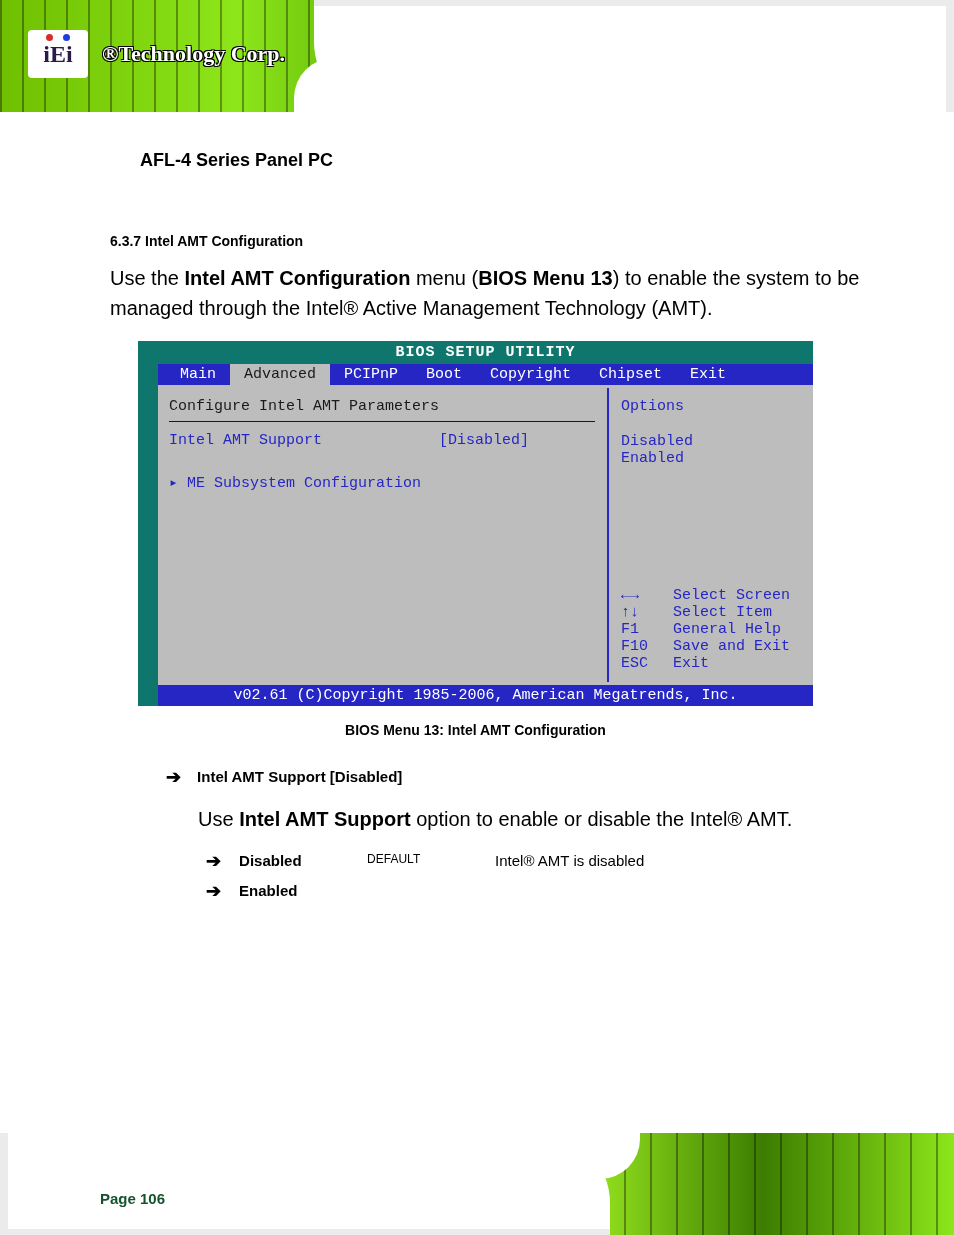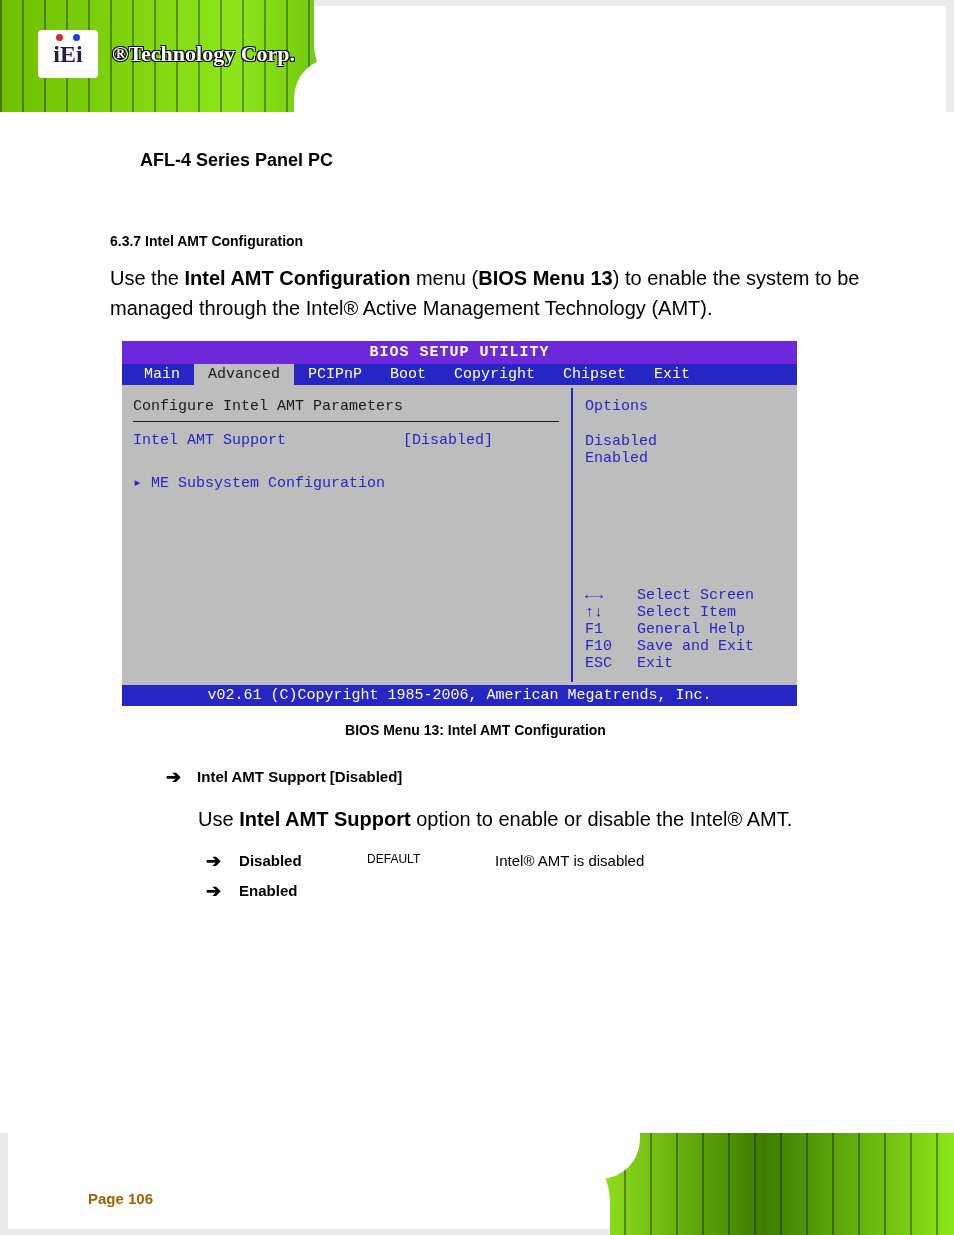--- a/index.html
+++ b/index.html
@@ -14,35 +14,35 @@
   .pcb.bottom { bottom: 0; height: 102px; }
   .pcb.bottom::before { content:""; position:absolute; inset:0; background:
     repeating-linear-gradient(90deg, rgba(0,0,0,0.35) 0 2px, transparent 2px 26px),
     repeating-linear-gradient(0deg, rgba(255,255,255,0.10) 0 1px, transparent 1px 16px); mix-blend-mode:multiply; }
 
   .corner-white-top { position:absolute; top:0; right:0; width:640px; height:112px; background:#fff; border-bottom-left-radius:70px; box-shadow:-8px 6px 0 rgba(0,0,0,0.08) inset; }
   .corner-white-top::after{ content:""; position:absolute; right:520px; top:58px; width:140px; height:54px; background:#fff; border-top-left-radius:40px; }
   .corner-white-bot { position:absolute; bottom:0; left:0; width:610px; height:102px; background:#fff; border-top-right-radius:70px; box-shadow:8px -6px 0 rgba(0,0,0,0.08) inset;}
   .corner-white-bot::after{ content:""; position:absolute; left:500px; bottom:56px; width:140px; height:46px; background:#fff; border-bottom-right-radius:40px;}
 
-  .logo-row { position:absolute; top:30px; left:38px; display:flex; align-items:center; gap:14px; }
+  .logo-row { position:absolute; top:30px; left:28px; display:flex; align-items:center; gap:14px; }
   .logo { width:60px; height:48px; background:#fff; border-radius:4px; display:flex; align-items:center; justify-content:center; font-weight:900; font-size:24px; color:#2b1a4a; font-family: Georgia, 'Times New Roman', serif; position:relative;}
   .logo .dotb{position:absolute; top:4px; right:18px; width:7px; height:7px; background:#1e3fe0; border-radius:50%;}
   .logo .dotr{position:absolute; top:4px; left:18px; width:7px; height:7px; background:#d82b2b; border-radius:50%;}
   .tcorp { font-family: Georgia, 'Times New Roman', serif; font-size:22px; font-weight:bold; color:#fff; text-shadow:1px 1px 0 #000, -1px -1px 0 #000, 1px -1px 0 #000, -1px 1px 0 #000; }
   .tcorp .reg{ font-size:14px; vertical-align:top;}
 
   .content { position:absolute; top:150px; left:110px; right:80px; }
 
   .doc-title { font-weight:bold; font-size:18px; margin-bottom:62px; margin-left:30px; }
   .sect-title { font-weight:bold; font-size:14px; margin-bottom:14px; }
   .body-text { font-size:20px; margin-bottom:18px; line-height:1.5; }
 
   
-  .bios { width:675px; margin: 10px 0 16px 12px; font-family: "Courier New", monospace; font-size:15px; background:#6d28d9; }
+  .bios { width:675px; margin: 10px 0 16px 28px; font-family: "Courier New", monospace; font-size:15px; background:#0f766e;padding-left:20px; }
   .bios-title { text-align:center; color:#fff; padding:3px 0; font-weight:bold; letter-spacing:1px;}
   .bios-tabs { display:flex; background:#2626c4; color:#fff; padding:0 8px; }
   .bios-tab { padding:2px 14px; }
   .bios-tab.active { background:#bdbdbd; color:#1a1a1a; }
   .bios-body { display:flex; border:3px solid #bdbdbd; }
   .bios-left { flex: 0 0 448px; background:#bdbdbd; padding:10px 12px 180px 8px; border-right:2px solid #2626c4; color:#2626c4; }
   .bios-left-title { color:#1a1a1a; border-bottom:1px solid #1a1a1a; padding-bottom:6px; margin-bottom:10px;}
   .bios-row { display:flex; }
   .bios-label { flex:0 0 270px; white-space:pre; }
   .bios-sub { margin-top:24px; color:#2626c4; }
@@ -57,21 +57,21 @@
 
   .arrow-line { display:flex; align-items:flex-start; gap:16px; margin: 4px 0 18px 56px; font-size:15px;}
   .arrow-line .arrow { font-size:18px; font-weight:bold; line-height:1;}
   .arrow-line .lead { font-weight:bold; }
   .opt-line { display:flex; align-items:flex-start; gap:18px; margin: 4px 0 12px 96px; font-size:15px;}
   .opt-line .arrow{ font-size:18px; font-weight:bold; line-height:1;}
   .opt-name{ flex:0 0 110px; font-weight:bold;}
   .opt-def{ flex:0 0 110px; font-size:12px; }
   .opt-desc{ flex:1;}
 
-  .page-num { position:absolute; left:88px; bottom:28px; font-weight:bold; font-size:15px; color:#a16207;}
+  .page-num { position:absolute; left:100px; bottom:28px; font-weight:bold; font-size:15px; color:#14532d;}
 </style>
 </head>
 <body>
 
 <div class="pcb top"></div>
 <div class="corner-white-top"></div>
 <div class="logo-row">
   <div class="logo">
     <span class="dotr"></span>
       <span class="dotb"></span>

